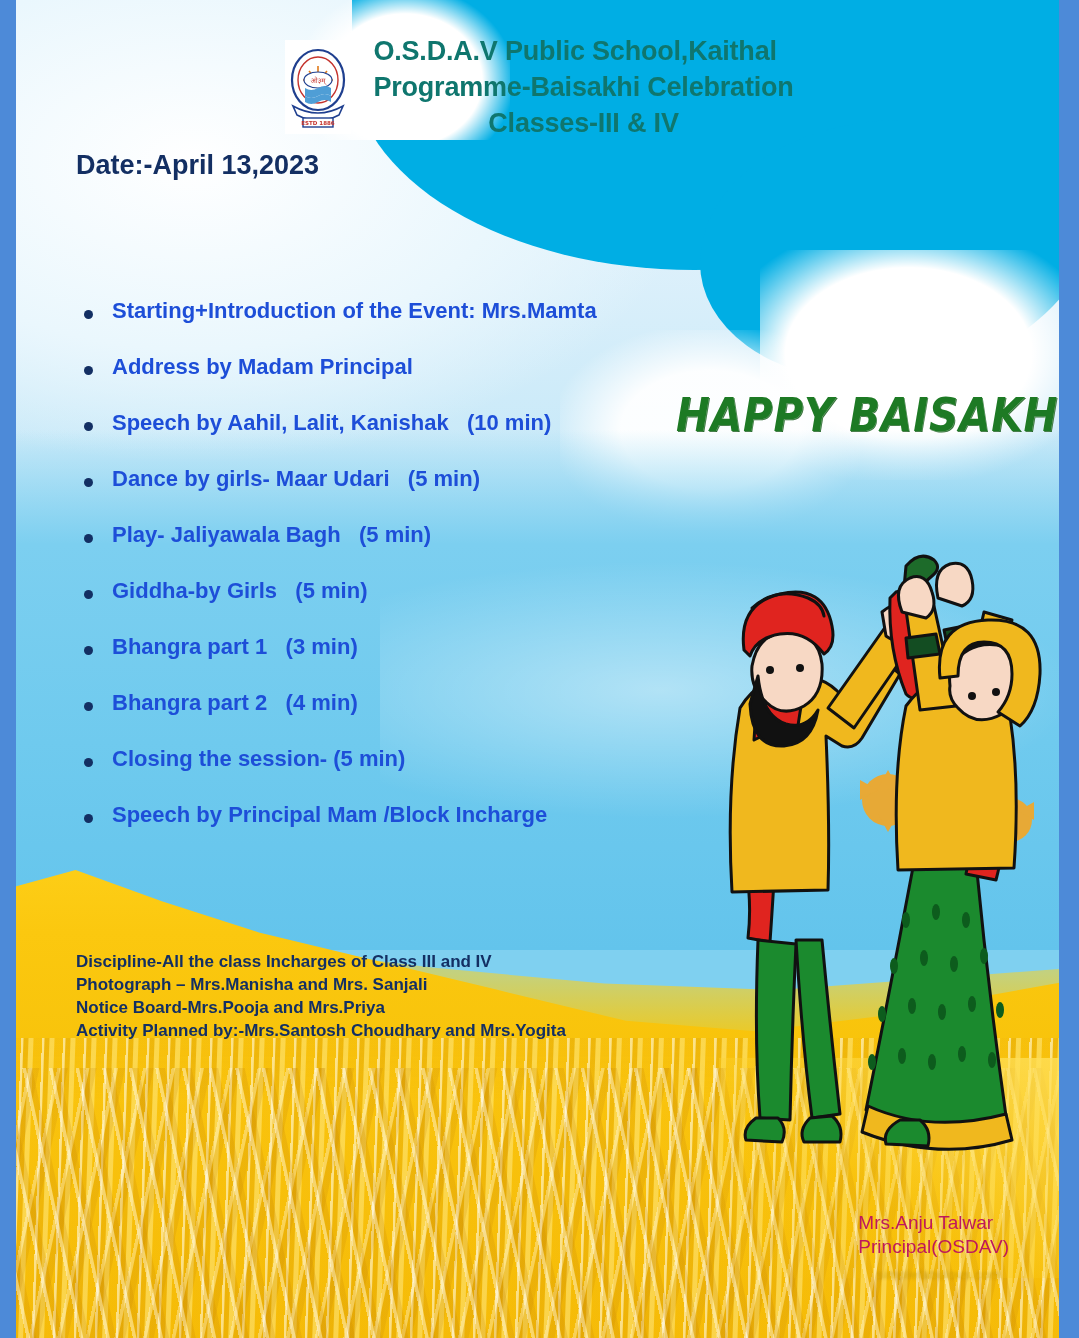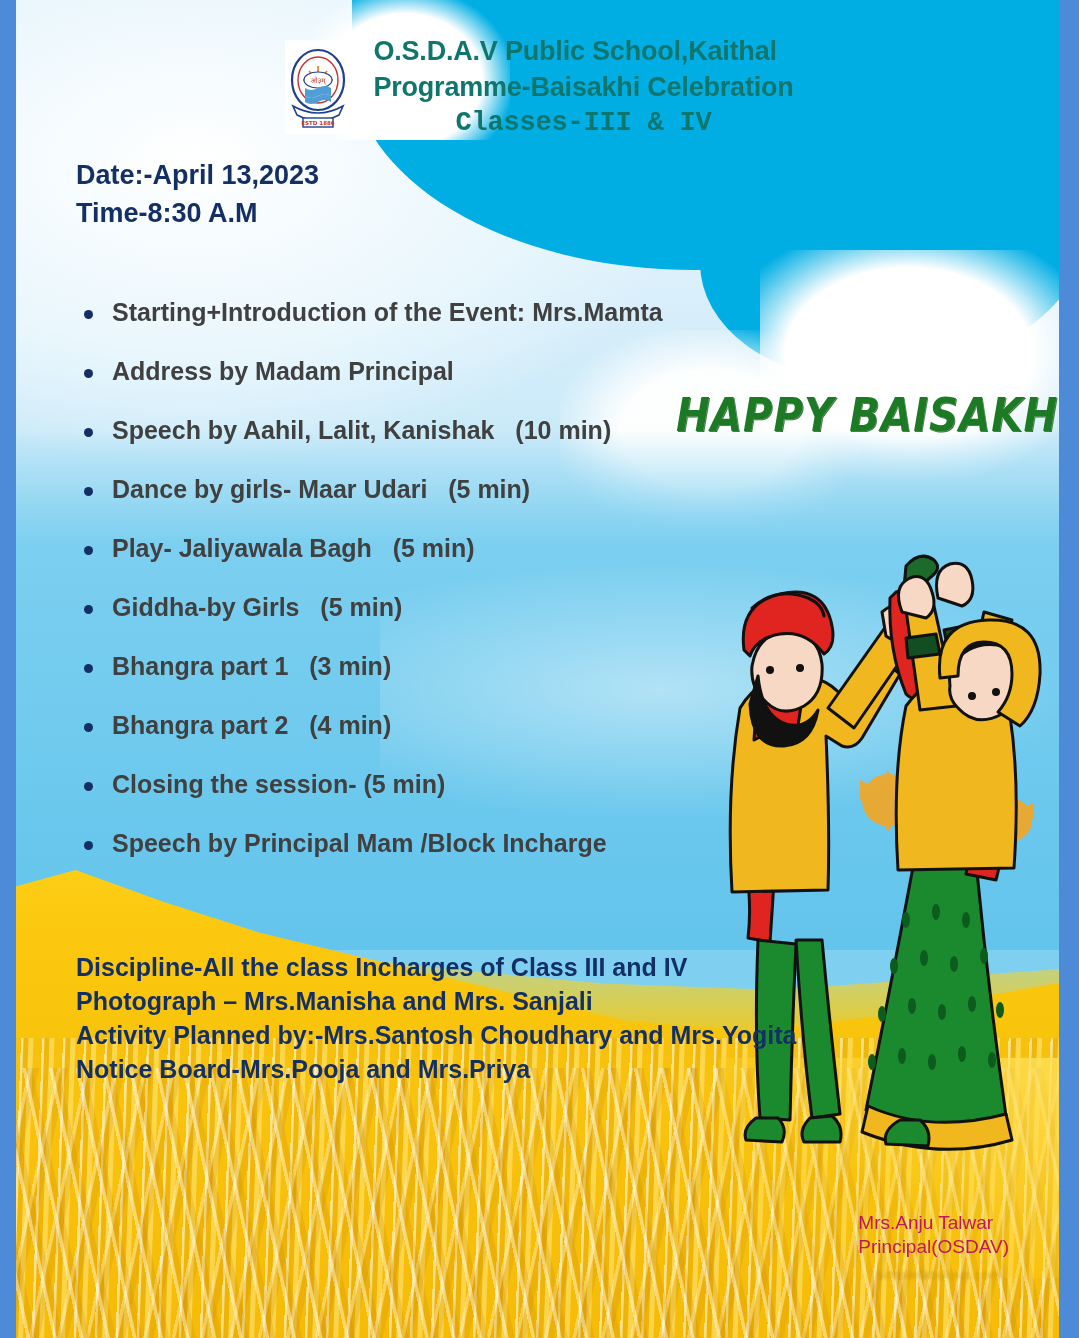--- a/index.html
+++ b/index.html
@@ -148,51 +148,50 @@
     flex: 0 0 auto;
   }
   .header-text {
     color: #0f766e;
     font-weight: bold;
     font-size: 27px;
     line-height: 1.33;
     letter-spacing: -0.2px;
   }
   .hl-1, .hl-2 { text-align: left; }
-  .hl-3 { text-align: center; font-family: Liberation Mono, monospace; }
+  .hl-3 { text-align: center; }
 
   
   .meta {
     position: absolute;
     left: 76px; top: 152px;
     z-index: 20;
     color: #132f63;
     font-weight: bold;
     font-size: 27px;
     line-height: 1.0;
-    margin-top: 10px;
   }
   .meta-date  { margin: 0 0 11px 0; }
   .meta-time  { margin: 0 0 37px 0; }
   .meta-venue { margin: 0; }
 
   
   .agenda {
     position: absolute;
     left: 76px; top: 300px;
     z-index: 20;
     margin: 0;
     padding: 0;
     list-style: none;
   }
   .agenda li {
     position: relative;
-    color: #404040;
+    color: #1d4ed8;
     font-weight: bold;
-    font-size: 25px;
+    font-size: 22px;
     line-height: 1.0;
     padding-left: 36px;
     margin-bottom: 34px;
     white-space: pre;
   }
   .agenda li::before {
     content: "";
     position: absolute;
     left: 8px; top: 10px;
     width: 9px; height: 9px;
@@ -200,21 +199,21 @@
     background: #132f63;
   }
 
   
   .notes {
     position: absolute;
     left: 76px; top: 950px;
     z-index: 20;
     color: #132f63;
     font-weight: bold;
-    font-size: 25px;
+    font-size: 17px;
     line-height: 1.36;
     white-space: pre;
   }
 
   
   .baisakhi {
     position: absolute;
     left: 676px; top: 388px;
     z-index: 22;
     font-family: "DejaVu Sans", sans-serif;
@@ -381,39 +380,38 @@
     </svg>
     <div class="header-text">
       <div class="hl-1">O.S.D.A.V Public School,Kaithal</div>
       <div class="hl-2">Programme-Baisakhi Celebration</div>
       <div class="hl-3">Classes-III &amp; IV</div>
     </div>
   </div>
 
   <div class="meta">
     <div class="meta-date">Date:-April 13,2023</div>
-    <div class="meta-time">Time-8:30 A.M</div>
   </div>
 
   <ul class="agenda" id="agenda-list">
       <li>Starting+Introduction of the Event: Mrs.Mamta</li>
       <li>Address by Madam Principal</li>
       <li>Speech by Aahil, Lalit, Kanishak   (10 min)</li>
       <li>Dance by girls- Maar Udari   (5 min)</li>
       <li>Play- Jaliyawala Bagh   (5 min)</li>
       <li>Giddha-by Girls   (5 min)</li>
       <li>Bhangra part 1   (3 min)</li>
       <li>Bhangra part 2   (4 min)</li>
       <li>Closing the session- (5 min)</li>
       <li>Speech by Principal Mam /Block Incharge</li>
     </ul>
 
   <div class="baisakhi">HAPPY BAISAKHI</div>
 
-  <div class="notes" id="notes-block"><div>Discipline-All the class Incharges of Class III and IV</div><div>Photograph – Mrs.Manisha and Mrs. Sanjali</div><div>Activity Planned by:-Mrs.Santosh Choudhary and Mrs.Yogita</div><div>Notice Board-Mrs.Pooja and Mrs.Priya</div></div>
+  <div class="notes" id="notes-block"><div>Discipline-All the class Incharges of Class III and IV</div><div>Photograph – Mrs.Manisha and Mrs. Sanjali</div><div>Notice Board-Mrs.Pooja and Mrs.Priya</div><div>Activity Planned by:-Mrs.Santosh Choudhary and Mrs.Yogita</div></div>
 
   <div class="signature">
     <div>Mrs.Anju Talwar</div>
     <div>Principal(OSDAV)</div>
   </div>
   <div class="watermark">simplefabulous.com</div>
 
 </div>
 
 </body></html>

